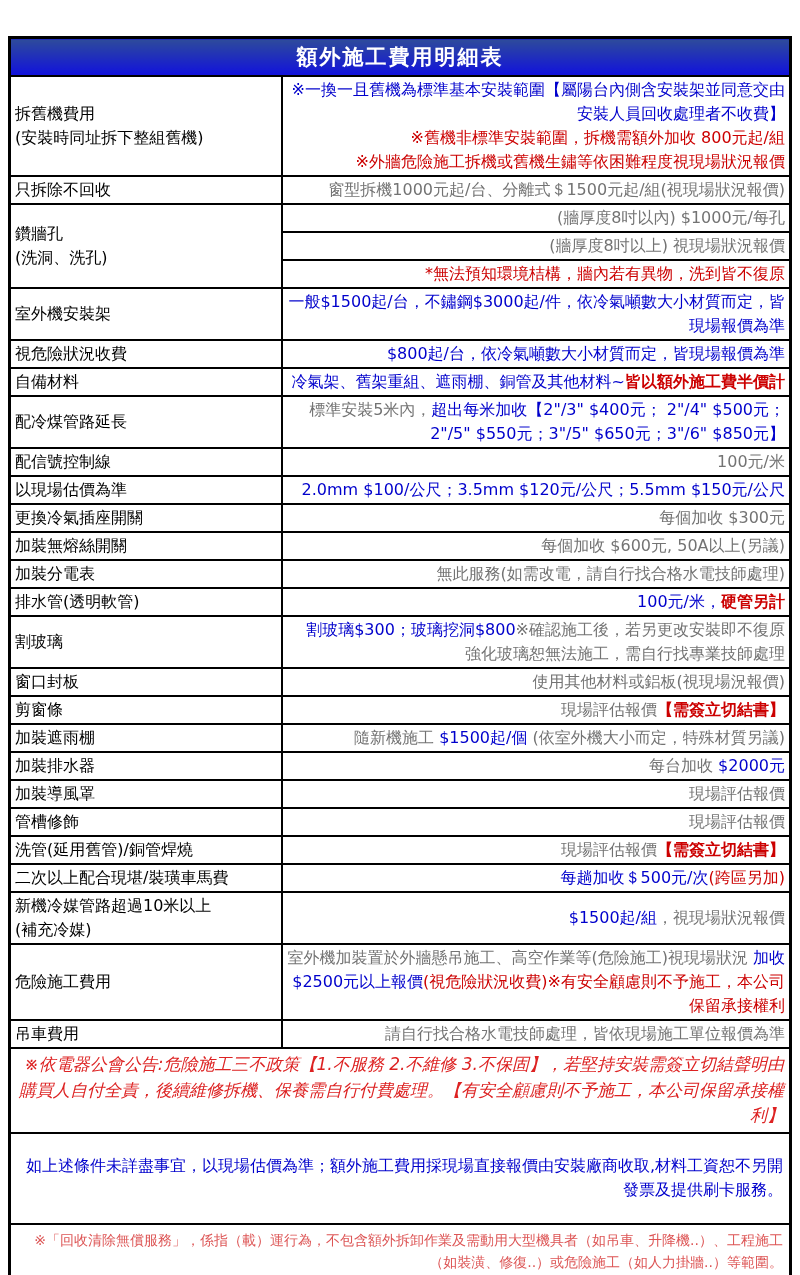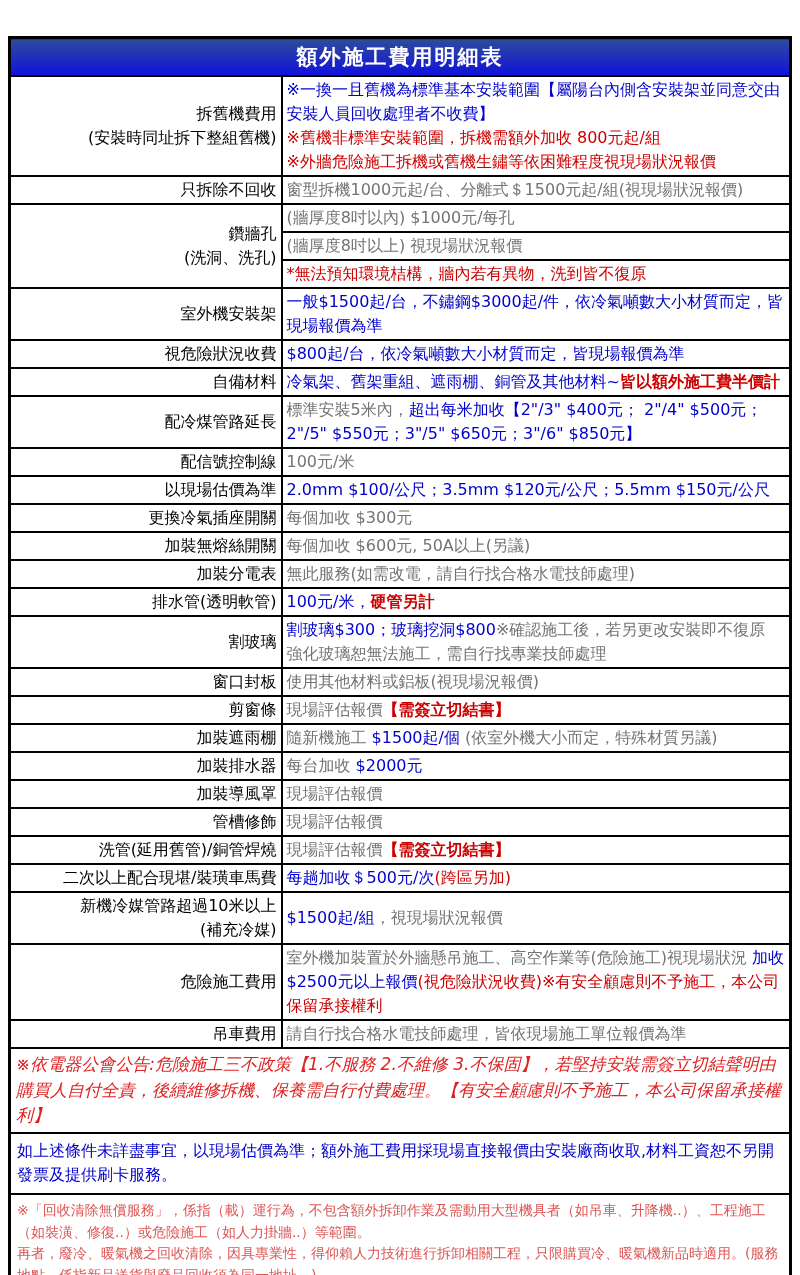--- a/index.html
+++ b/index.html
@@ -21,33 +21,33 @@
   }
   th.title-bar{
     background:linear-gradient(to bottom,var(--title-top),var(--title-bottom));
     color:var(--title-text);
     font-size:21px;font-weight:bold;letter-spacing:2px;
     padding:4px 0;border:2px solid var(--border);
   }
   td{
     border:2px solid var(--border);
     font-size:16px;line-height:1.5;
-    padding:1px 4px;vertical-align:middle;
+    padding:1px 4px;vertical-align:middle;text-align:right;
   }
   td.label{
-    text-align:right;white-space:pre-line;
+    text-align:left;white-space:pre-line;
   }
   td.content{white-space:pre-wrap;overflow-wrap:break-word;}
   .c-k{color:#737373;}
   .c-b{color:var(--blue);}
   .c-r{color:var(--red);}
   .c-rb{color:var(--red);font-weight:bold;}
   td.notice{white-space:pre-wrap;overflow-wrap:break-word;padding:3px 5px;}
   td.notice-r{color:var(--notice-red);font-size:17px;line-height:1.5;font-style:italic;}
-  td.notice-b{color:var(--blue);font-size:16px;line-height:1.55;padding:5px 6px;}
+  td.notice-b{color:var(--blue);font-size:16px;line-height:1.55;padding:20px 6px;}
   td.notice-p{color:var(--pink-red);font-size:14px;line-height:1.55;padding:5px 6px;}
   .footer-block{
     margin-top:5px;border:3px solid var(--border);
     font-size:17px;font-weight:bold;line-height:1.5;
     padding:4px 6px;white-space:pre-wrap;overflow-wrap:break-word;
   }
 </style>
 </head>
 <body>
 

